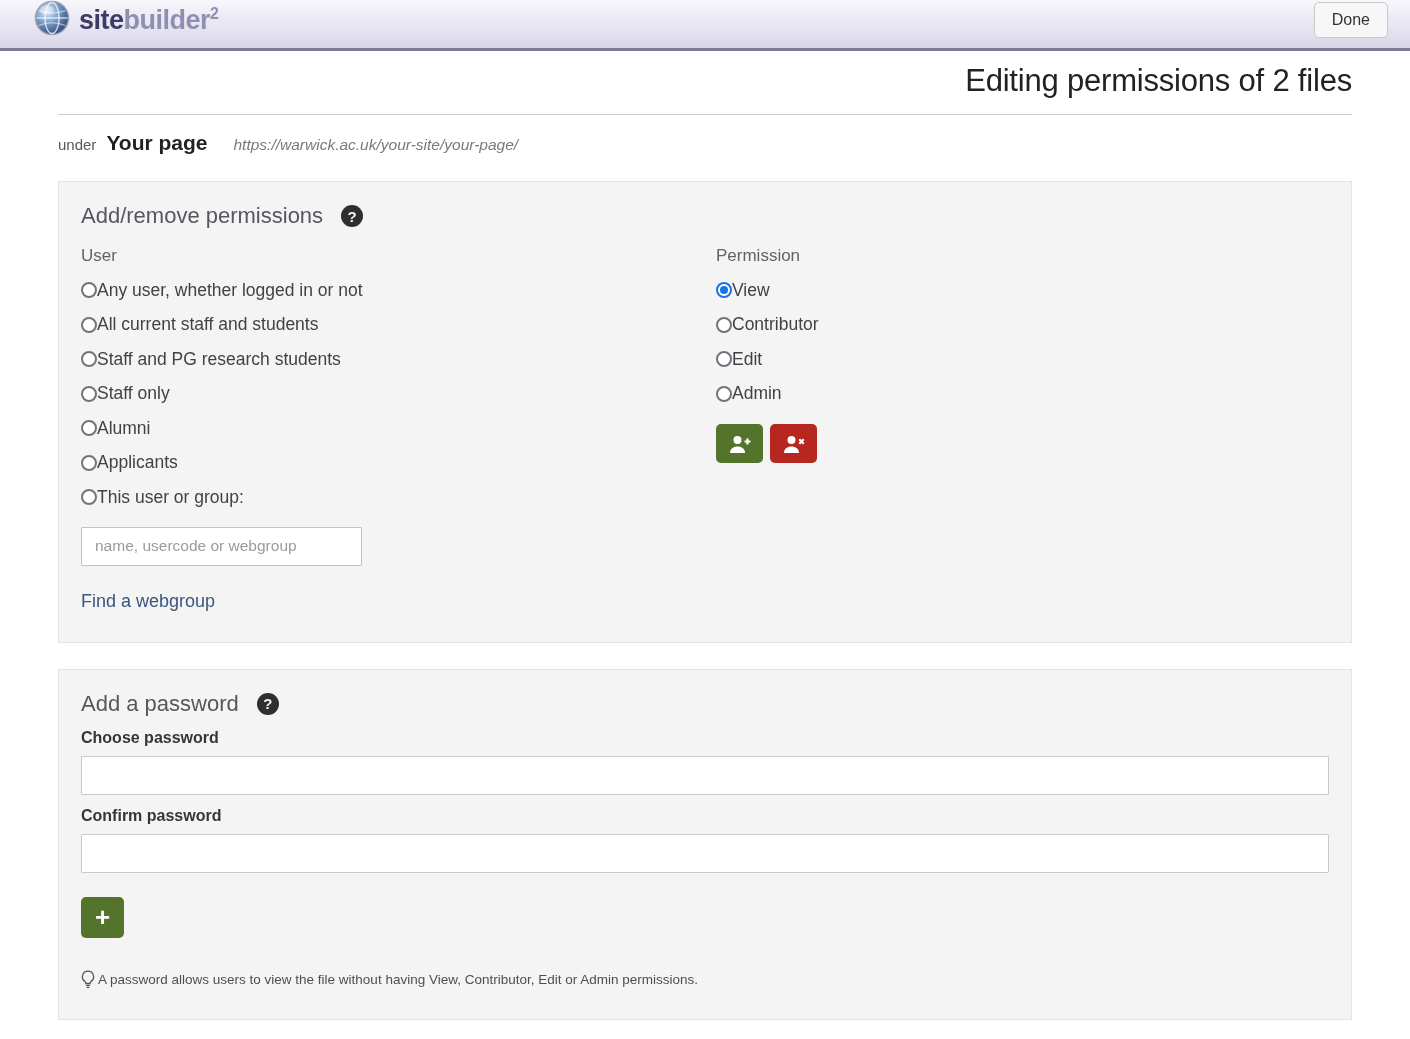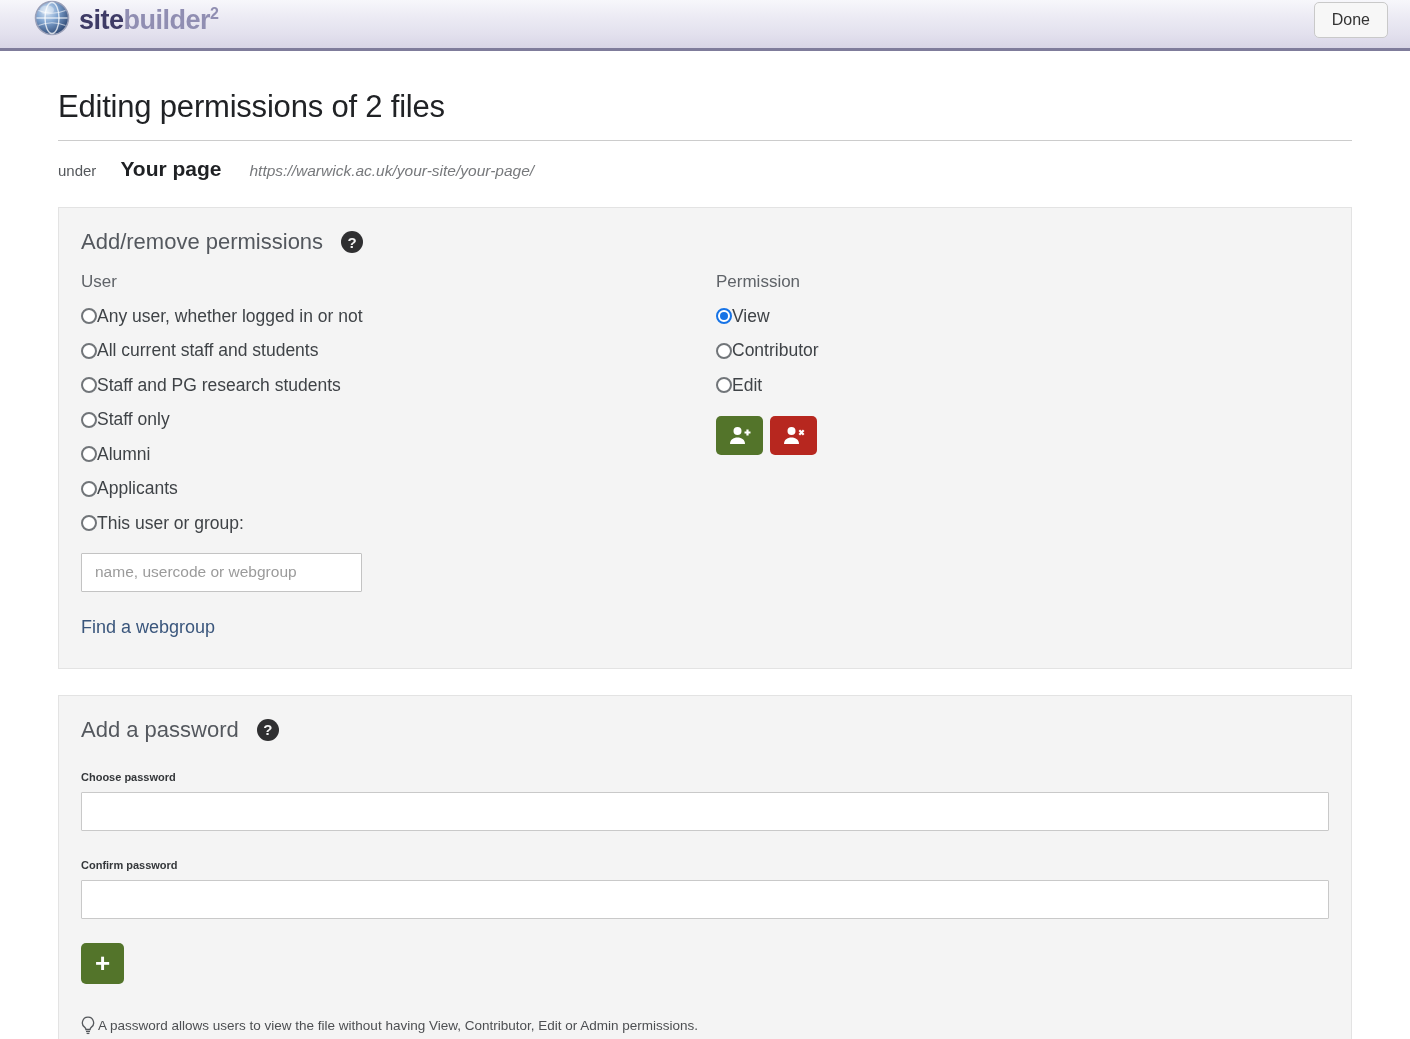--- a/index.html
+++ b/index.html
@@ -33,40 +33,41 @@
     font-family: "Liberation Sans", sans-serif;
     font-size: 16px;
     color: #333;
     padding: 8px 17px;
     cursor: pointer;
   }
 
   
   .content { padding: 0 58px; }
   .page-title {
-    margin-top: 38px;
+    margin-top: 12px;
     font-size: 31px;
     font-weight: 500;
     color: #202225;
     letter-spacing: -0.2px;
+    text-align: right;
   }
   .title-divider {
     border: none;
     border-top: 1px solid #cccccc;
     margin-top: 15px;
   }
   .under-row {
     margin-top: 16px;
     display: flex;
     align-items: baseline;
-    gap: 24px;
+    gap: 10px;
   }
   .under-label { font-size: 15px; color: #55585c; }
   .parent-name { font-size: 21px; font-weight: bold; color: #1f2124; }
-  .parent-url { font-size: 15.5px; font-style: italic; color: #77797c; margin-left: 4px; }
+  .parent-url { font-size: 15.5px; font-style: italic; color: #77797c; margin-left: 16px; }
 
   
   .panel {
     background: #f4f4f4;
     border: 1px solid #e3e3e3;
     margin-top: 26px;
     padding: 21px 22px 30px 22px;
   }
   .panel-heading {
     font-size: 22px;
@@ -154,21 +155,21 @@
     display: inline-flex;
     align-items: center;
     justify-content: center;
     cursor: pointer;
   }
   .icon-btn.green { background: #53742a; }
   .icon-btn.red { background: #b7271f; }
   .icon-btn svg { display: block; }
 
   
-  .field-label { font-size: 11px; font-weight: bold; color: #34373a; margin-top: 28px; }
+  .field-label { font-size: 16px; font-weight: bold; color: #34373a; margin-top: 12px; }
   .password-input {
     margin-top: 9px;
     width: 100%;
     height: 39px;
     border: 1px solid #c9c9c9;
     border-radius: 1px;
     padding: 0 13px;
     font-family: "Liberation Sans", sans-serif;
     font-size: 15.5px;
     background: #fff;
@@ -288,20 +289,24 @@
           <span class="radio-label">View</span>
         </label>
         <label class="radio-row">
           <input type="radio" name="permission-group" class="radio" style="">
           <span class="radio-label">Contributor</span>
         </label>
         <label class="radio-row">
           <input type="radio" name="permission-group" class="radio" style="">
           <span class="radio-label">Edit</span>
         </label>
+        <label class="radio-row">
+          <input type="radio" name="permission-group" class="radio" style="">
+          <span class="radio-label">Admin</span>
+        </label>
 
         <div class="perm-buttons">
           <button class="icon-btn green">
             <span>
               <svg width="24" height="20" viewBox="0 0 24 20">
                 <circle cx="9.5" cy="6" r="4" fill="#ffffff"></circle>
                 <path d="M2 19c0-4.2 3.3-6.5 7.5-6.5S17 14.8 17 19z" fill="#ffffff"></path>
                 <path d="M19.5 4.5v6 M16.5 7.5h6" stroke="#ffffff" stroke-width="2.2" fill="none"></path>
               </svg>
             </span>

